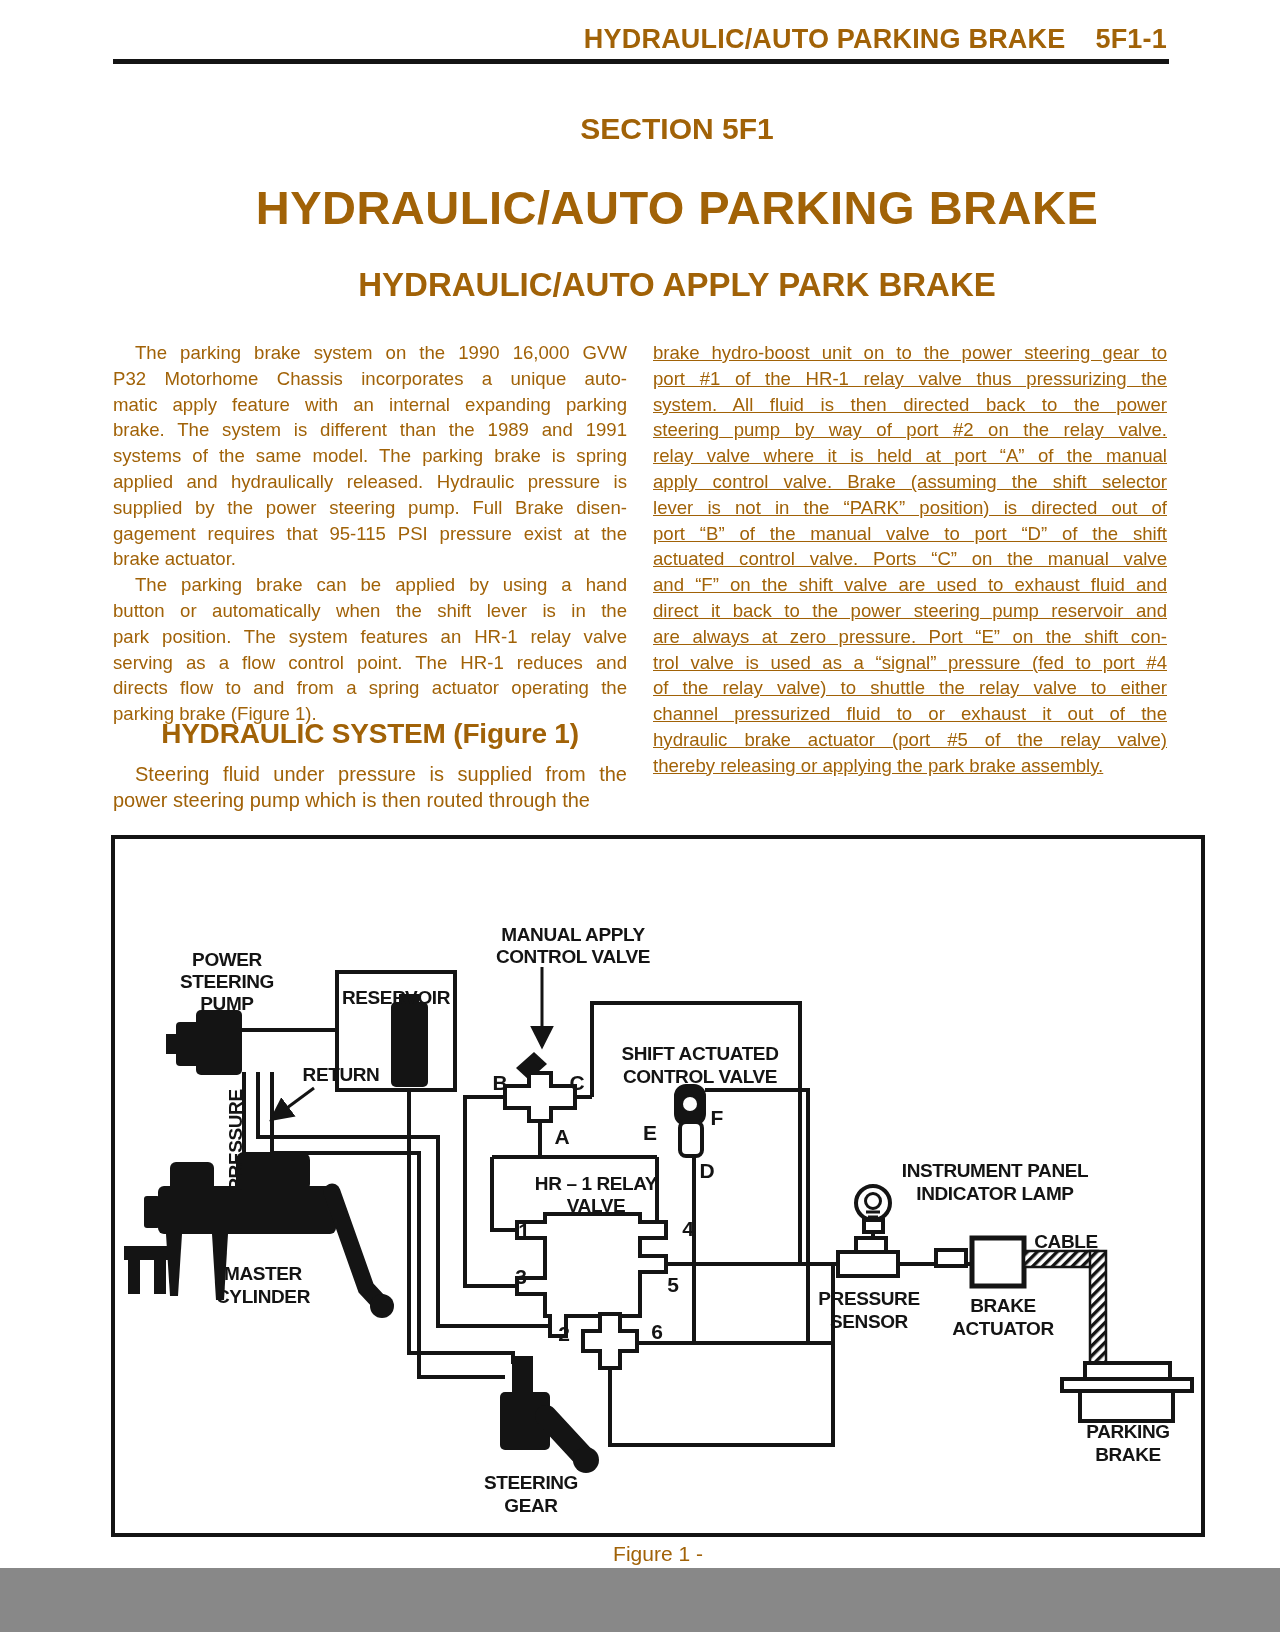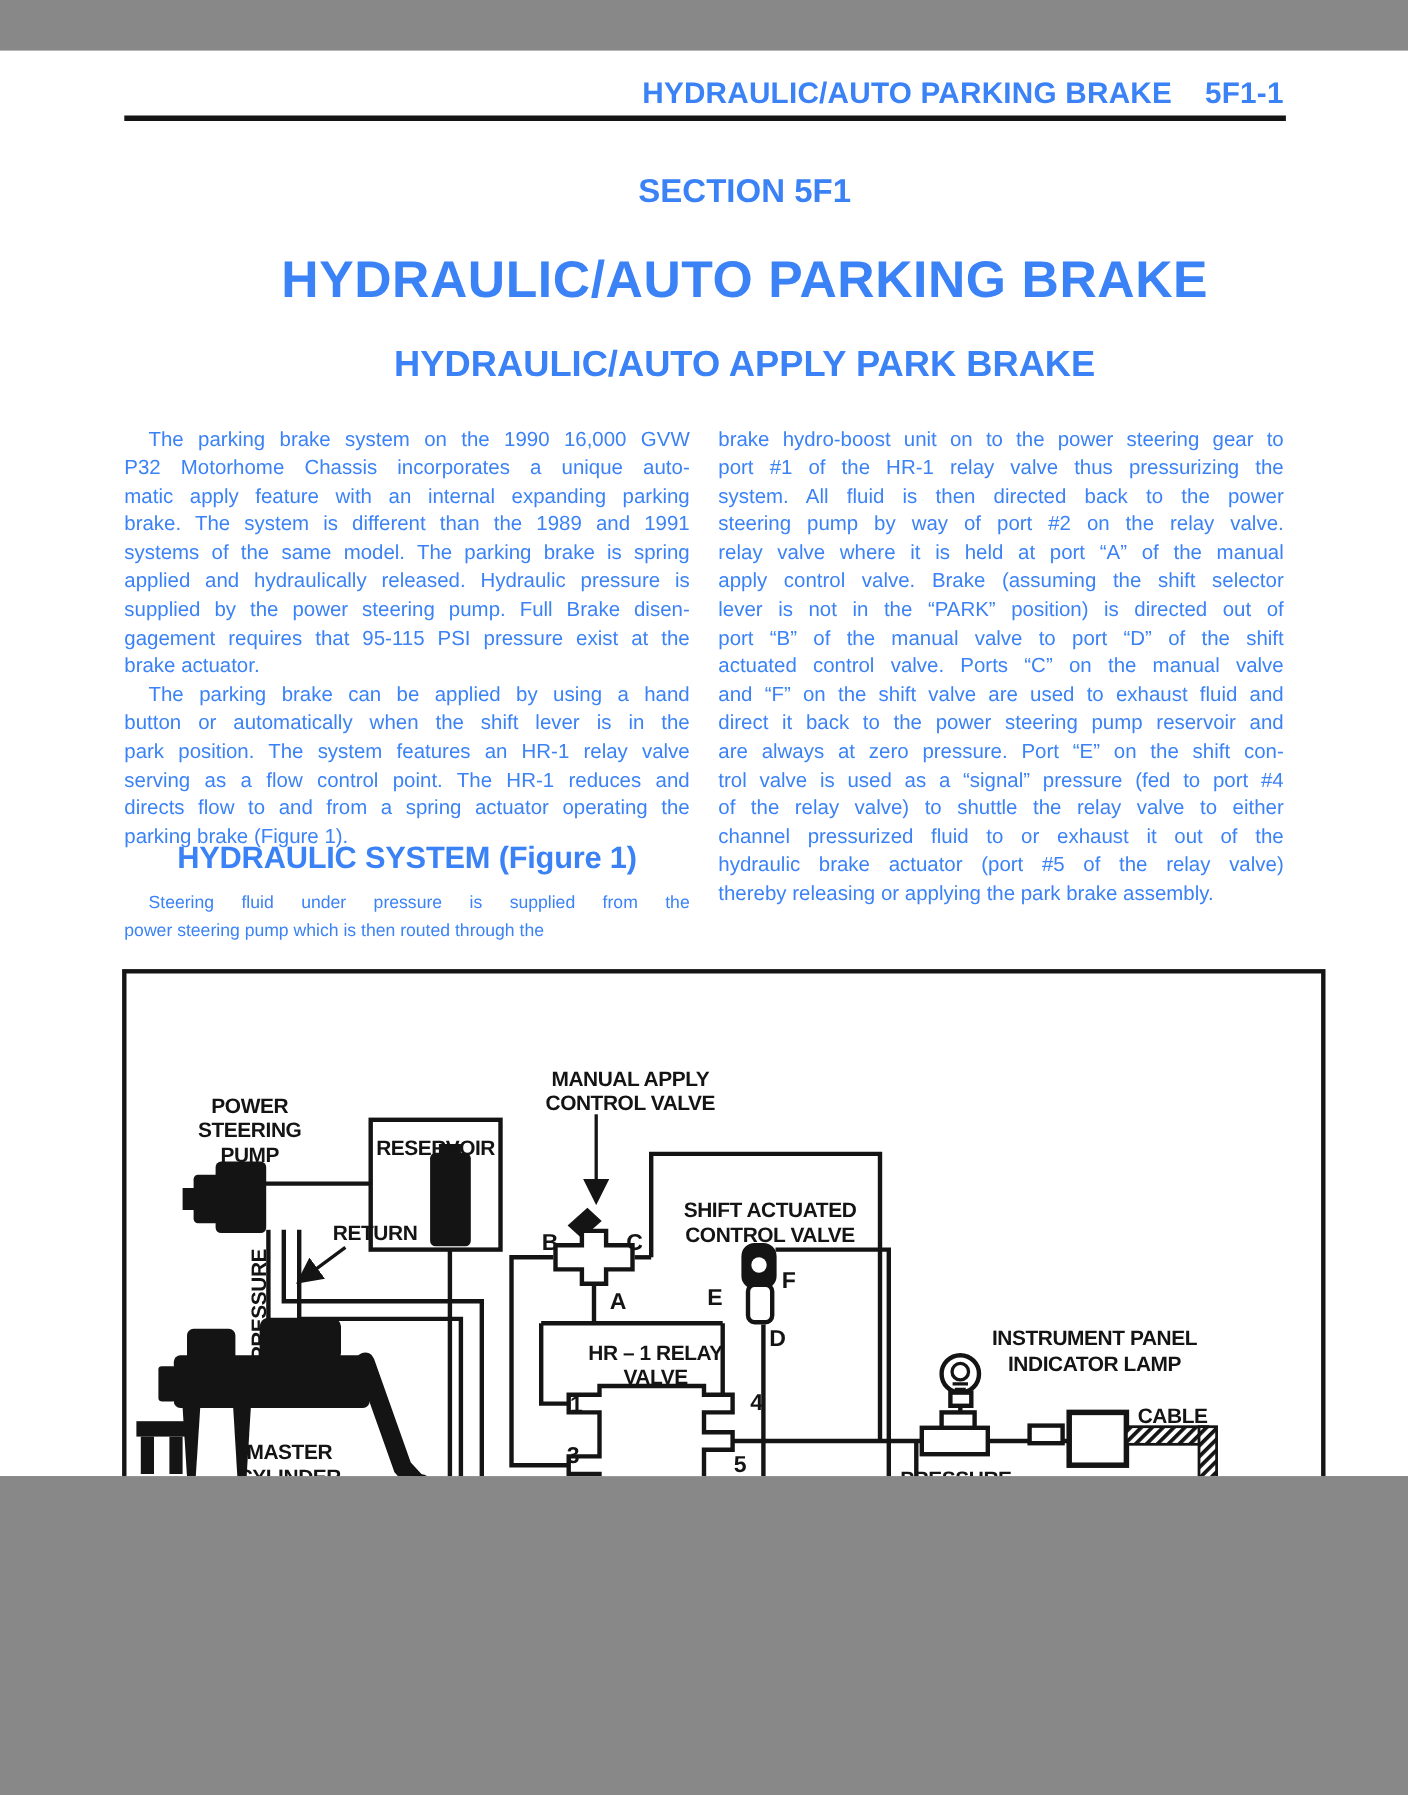--- a/index.html
+++ b/index.html
@@ -1,33 +1,33 @@
 <!DOCTYPE html>
 <html><head>
 <meta charset="utf-8">
 <style>
   html,body{margin:0;padding:0;background:#888;}
-  #page{position:relative;width:1280px;height:1296px;background:#ffffff;
-        font-family:"Liberation Sans", sans-serif;color:#3b82f6;overflow:hidden;margin-top:46px;}
+  #page{position:relative;width:1280px;height:1568px;background:#ffffff;
+        font-family:"Liberation Sans", sans-serif;color:#a16207;overflow:hidden;}
   .hdr{position:absolute;top:24px;right:113px;display:flex;gap:30px;
        font-size:27px;font-weight:bold;letter-spacing:.2px;white-space:nowrap;}
   .rule{position:absolute;left:113px;top:59px;width:1056px;height:5px;background:#141414;}
   .center{position:absolute;left:0;width:1280px;text-align:center;font-weight:bold;padding-left:37px;}
   #section-label{top:112px;font-size:30px;}
   #main-title{top:180px;font-size:47px;letter-spacing:.5px;}
   #subtitle{top:266px;font-size:33px;}
   .col{position:absolute;top:340px;width:514px;font-size:18.6px;line-height:25.8px;}
   #col-left{left:113px;}
-  #col-right{left:653px;}
+  #col-right{left:653px;text-decoration:underline;}
   .para div{text-align:justify;text-align-last:justify;white-space:nowrap;}
   .para div:last-child{text-align-last:left;}
   .para.indent-first div:first-child{text-indent:22px;}
   #hydraulic-heading{position:absolute;left:113px;top:718px;width:514px;text-align:center;
        font-size:28px;font-weight:bold;letter-spacing:-.2px;}
-  #para3{position:absolute;left:113px;top:762px;width:514px;font-size:16px;line-height:25.8px;}
+  #para3{position:absolute;left:113px;top:762px;width:514px;font-size:20px;line-height:25.8px;}
   #figure-svg{position:absolute;left:110px;top:834px;width:1096px;height:704px;}
   #figure-caption{position:absolute;left:110px;top:1542px;width:1096px;text-align:center;
        font-size:21px;font-weight:normal;}
   #scan-bar{position:absolute;left:628px;top:1610px;width:652px;height:22px;}
   svg text{font-family:"Liberation Sans", sans-serif;font-weight:bold;fill:#141414;}
   .lbl{font-size:19px;letter-spacing:-.4px;}
   .port{font-size:21px;}
   .pipe{fill:none;stroke:#141414;stroke-width:4;}
   .thin{fill:none;stroke:#141414;stroke-width:3;}
   .shape{fill:#ffffff;stroke:#141414;stroke-width:4;}

